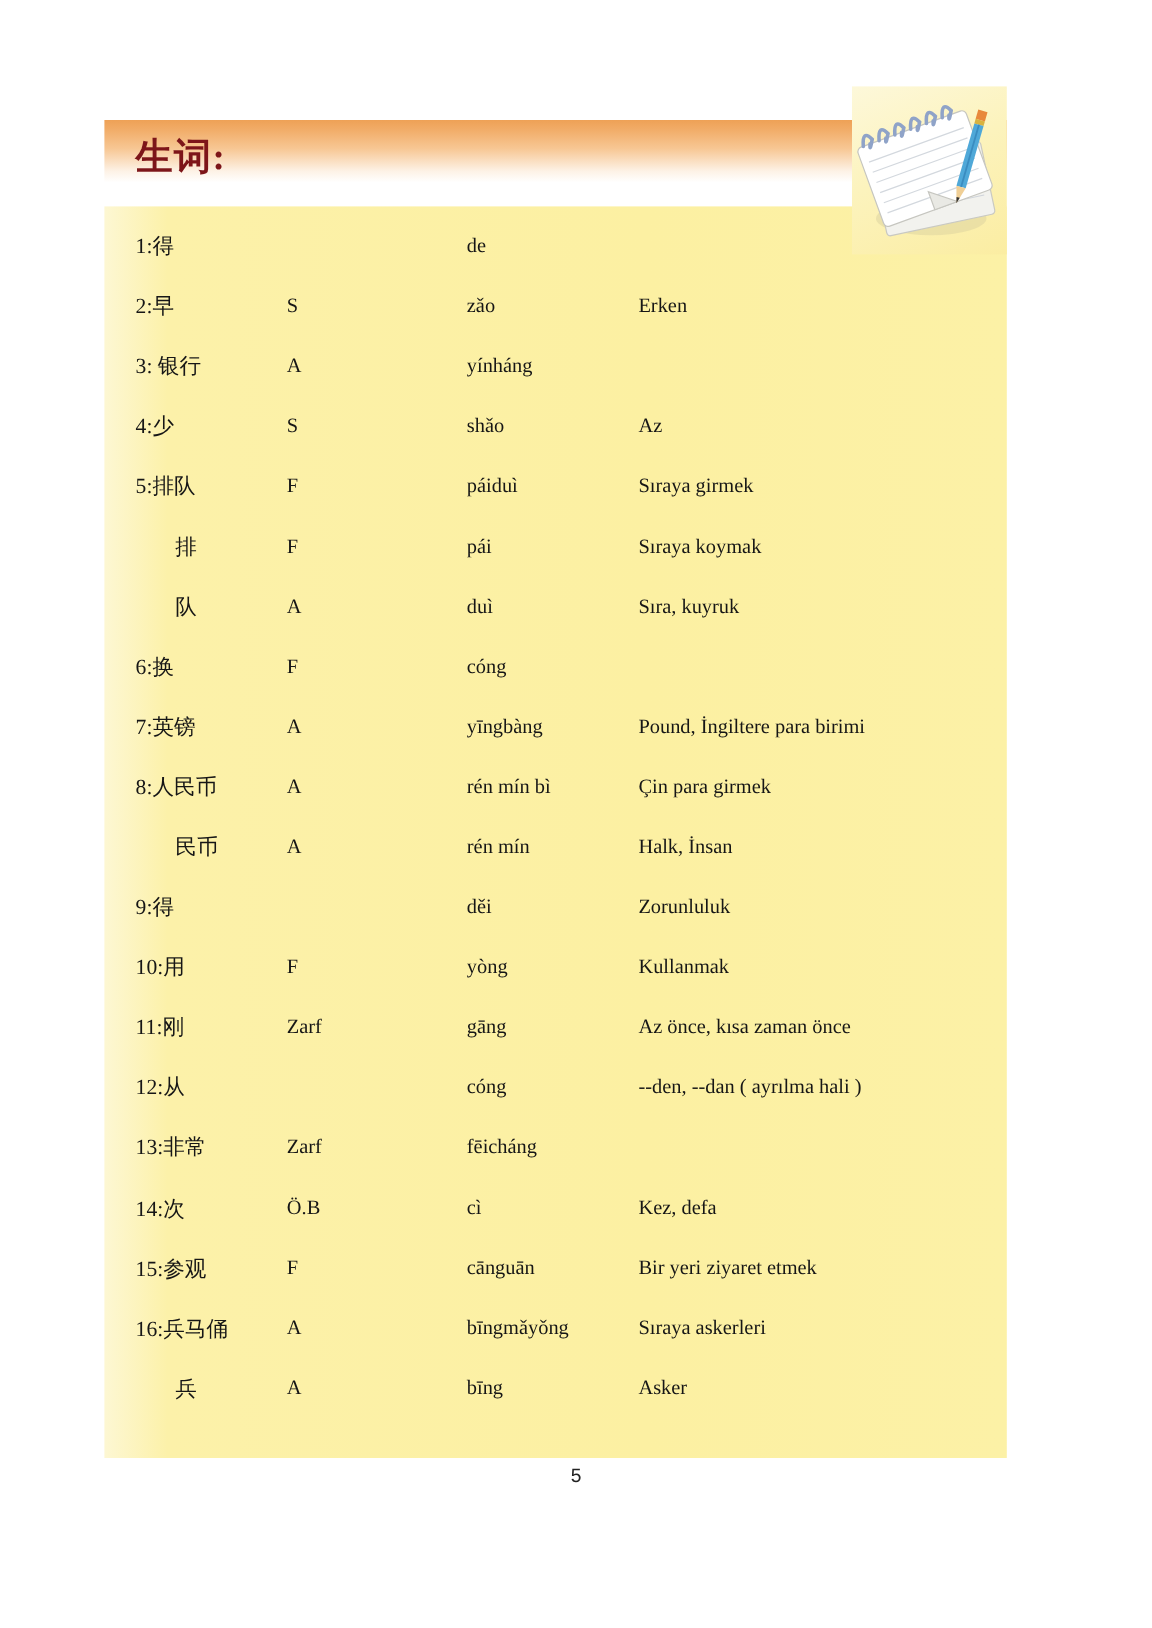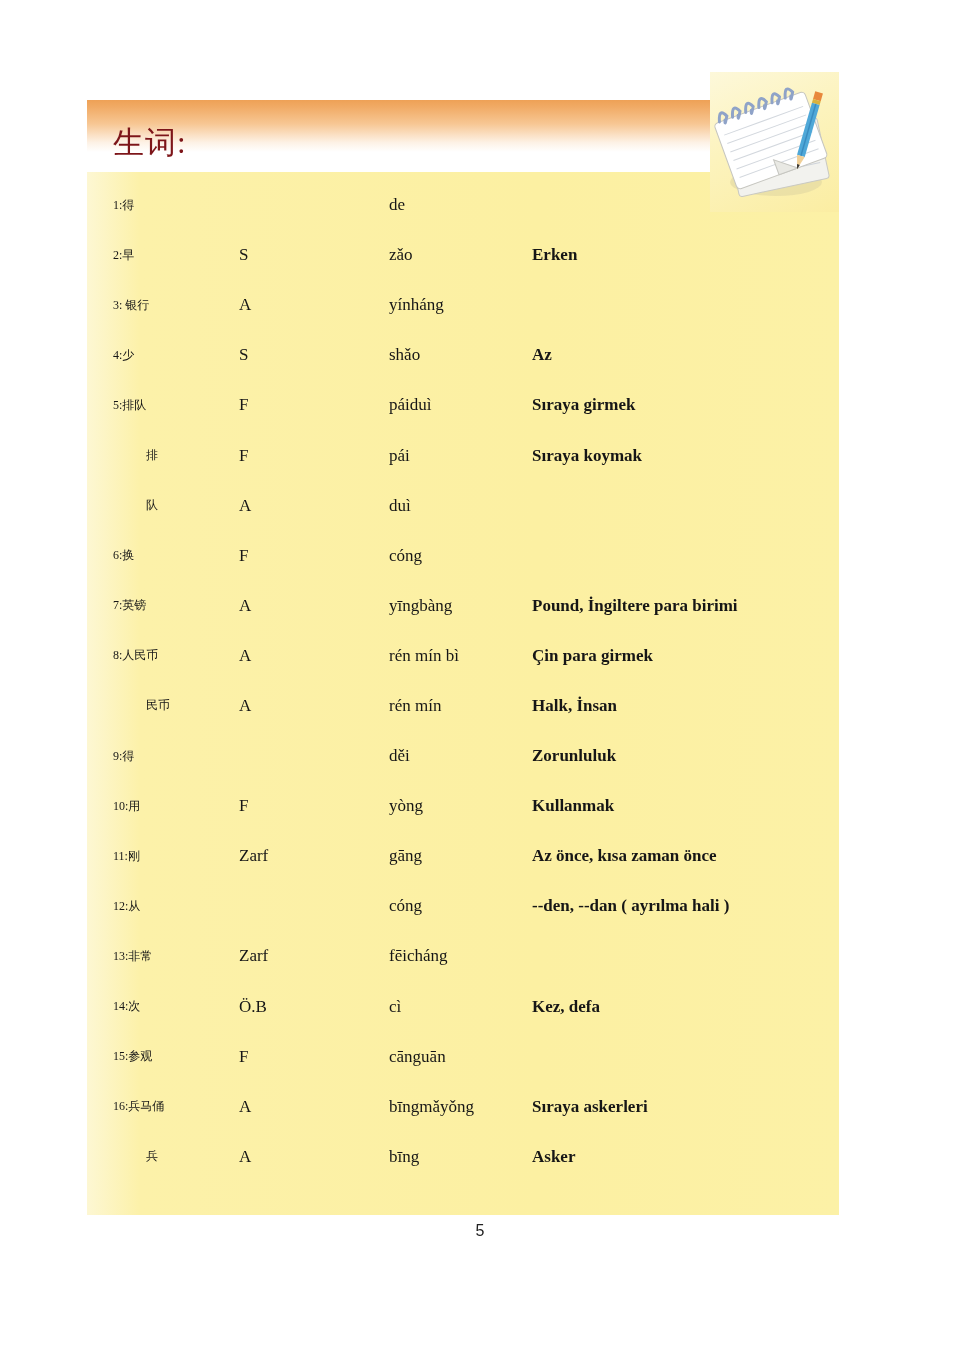--- a/index.html
+++ b/index.html
@@ -6,45 +6,45 @@
   html,body { width:960px; height:1357px; background:#ffffff;
     font-family:"Liberation Serif","DejaVu Serif",serif; }
   .page { position:relative; width:960px; height:1357px; background:#ffffff; overflow:hidden; }
 
   
   .header-band {
     position:absolute; left:87px; top:100px; width:752px; height:52px;
     background:linear-gradient(180deg,#eea156 0%,#f1ab66 14%,#f7c794 46%,#fdf2e6 82%,#ffffff 100%);
   }
   .page-title {
-    position:absolute; left:26px; top:22px;
-    font-size:31px; font-weight:normal; color:#7d1519; letter-spacing:1px;
+    position:absolute; left:26px; top:10px;
+    font-size:31px; font-weight:bold; color:#7d1519; letter-spacing:1px;
     font-family:"Liberation Serif","DejaVu Serif",serif;
   }
 
   
   .notepad-tile {
     position:absolute; left:710px; top:72px; width:129px; height:140px;
     background:linear-gradient(155deg,#fdf8da 0%,#fcf3bd 45%,#fbeda2 100%);
     z-index:3;
   }
 
   
   .content {
     position:absolute; left:87px; top:172px; width:752px; height:1043px;
     background:linear-gradient(90deg,#fdf7d3 0%,#fcf1a9 7%,#fcf0a2 60%,#fcf1a6 100%);
     padding-top:8px;
   }
   .vrow { display:flex; height:50.1px; align-items:center; }
   .cell { color:#161616; font-size:17px; white-space:pre; }
-  .cell.chinese { width:152px; padding-left:26px; font-size:12px; }
+  .cell.chinese { width:152px; padding-left:26px; font-size:18px; }
   .vrow.indent .cell.chinese { padding-left:59px; }
   .cell.pos     { width:150px; }
   .cell.pinyin  { width:143px; }
-  .cell.meaning { flex:1;font-weight:bold; }
+  .cell.meaning { flex:1; }
 
   
   .footer { position:absolute; left:0; top:1222px; width:960px; text-align:center; }
   .page-number { font-size:16px; color:#222222; font-family:"Liberation Sans","DejaVu Sans",sans-serif; }
 </style>
 </head>
 <body>
 
 <div class="page">
 
@@ -132,20 +132,21 @@
       <div class="vrow indent">
         <div class="cell chinese">排</div>
         <div class="cell pos">F</div>
         <div class="cell pinyin">pái</div>
         <div class="cell meaning">Sıraya koymak</div>
       </div>
       <div class="vrow indent">
         <div class="cell chinese">队</div>
         <div class="cell pos">A</div>
         <div class="cell pinyin">duì</div>
+        <div class="cell meaning">Sıra, kuyruk</div>
       </div>
       <div class="vrow">
         <div class="cell chinese">6:换</div>
         <div class="cell pos">F</div>
         <div class="cell pinyin">cóng</div>
       </div>
       <div class="vrow">
         <div class="cell chinese">7:英镑</div>
         <div class="cell pos">A</div>
         <div class="cell pinyin">yīngbàng</div>
@@ -195,20 +196,21 @@
       <div class="vrow">
         <div class="cell chinese">14:次</div>
         <div class="cell pos">Ö.B</div>
         <div class="cell pinyin">cì</div>
         <div class="cell meaning">Kez, defa</div>
       </div>
       <div class="vrow">
         <div class="cell chinese">15:参观</div>
         <div class="cell pos">F</div>
         <div class="cell pinyin">cānguān</div>
+        <div class="cell meaning">Bir yeri ziyaret etmek</div>
       </div>
       <div class="vrow">
         <div class="cell chinese">16:兵马俑</div>
         <div class="cell pos">A</div>
         <div class="cell pinyin">bīngmǎyǒng</div>
         <div class="cell meaning">Sıraya askerleri</div>
       </div>
       <div class="vrow indent">
         <div class="cell chinese">兵</div>
         <div class="cell pos">A</div>

